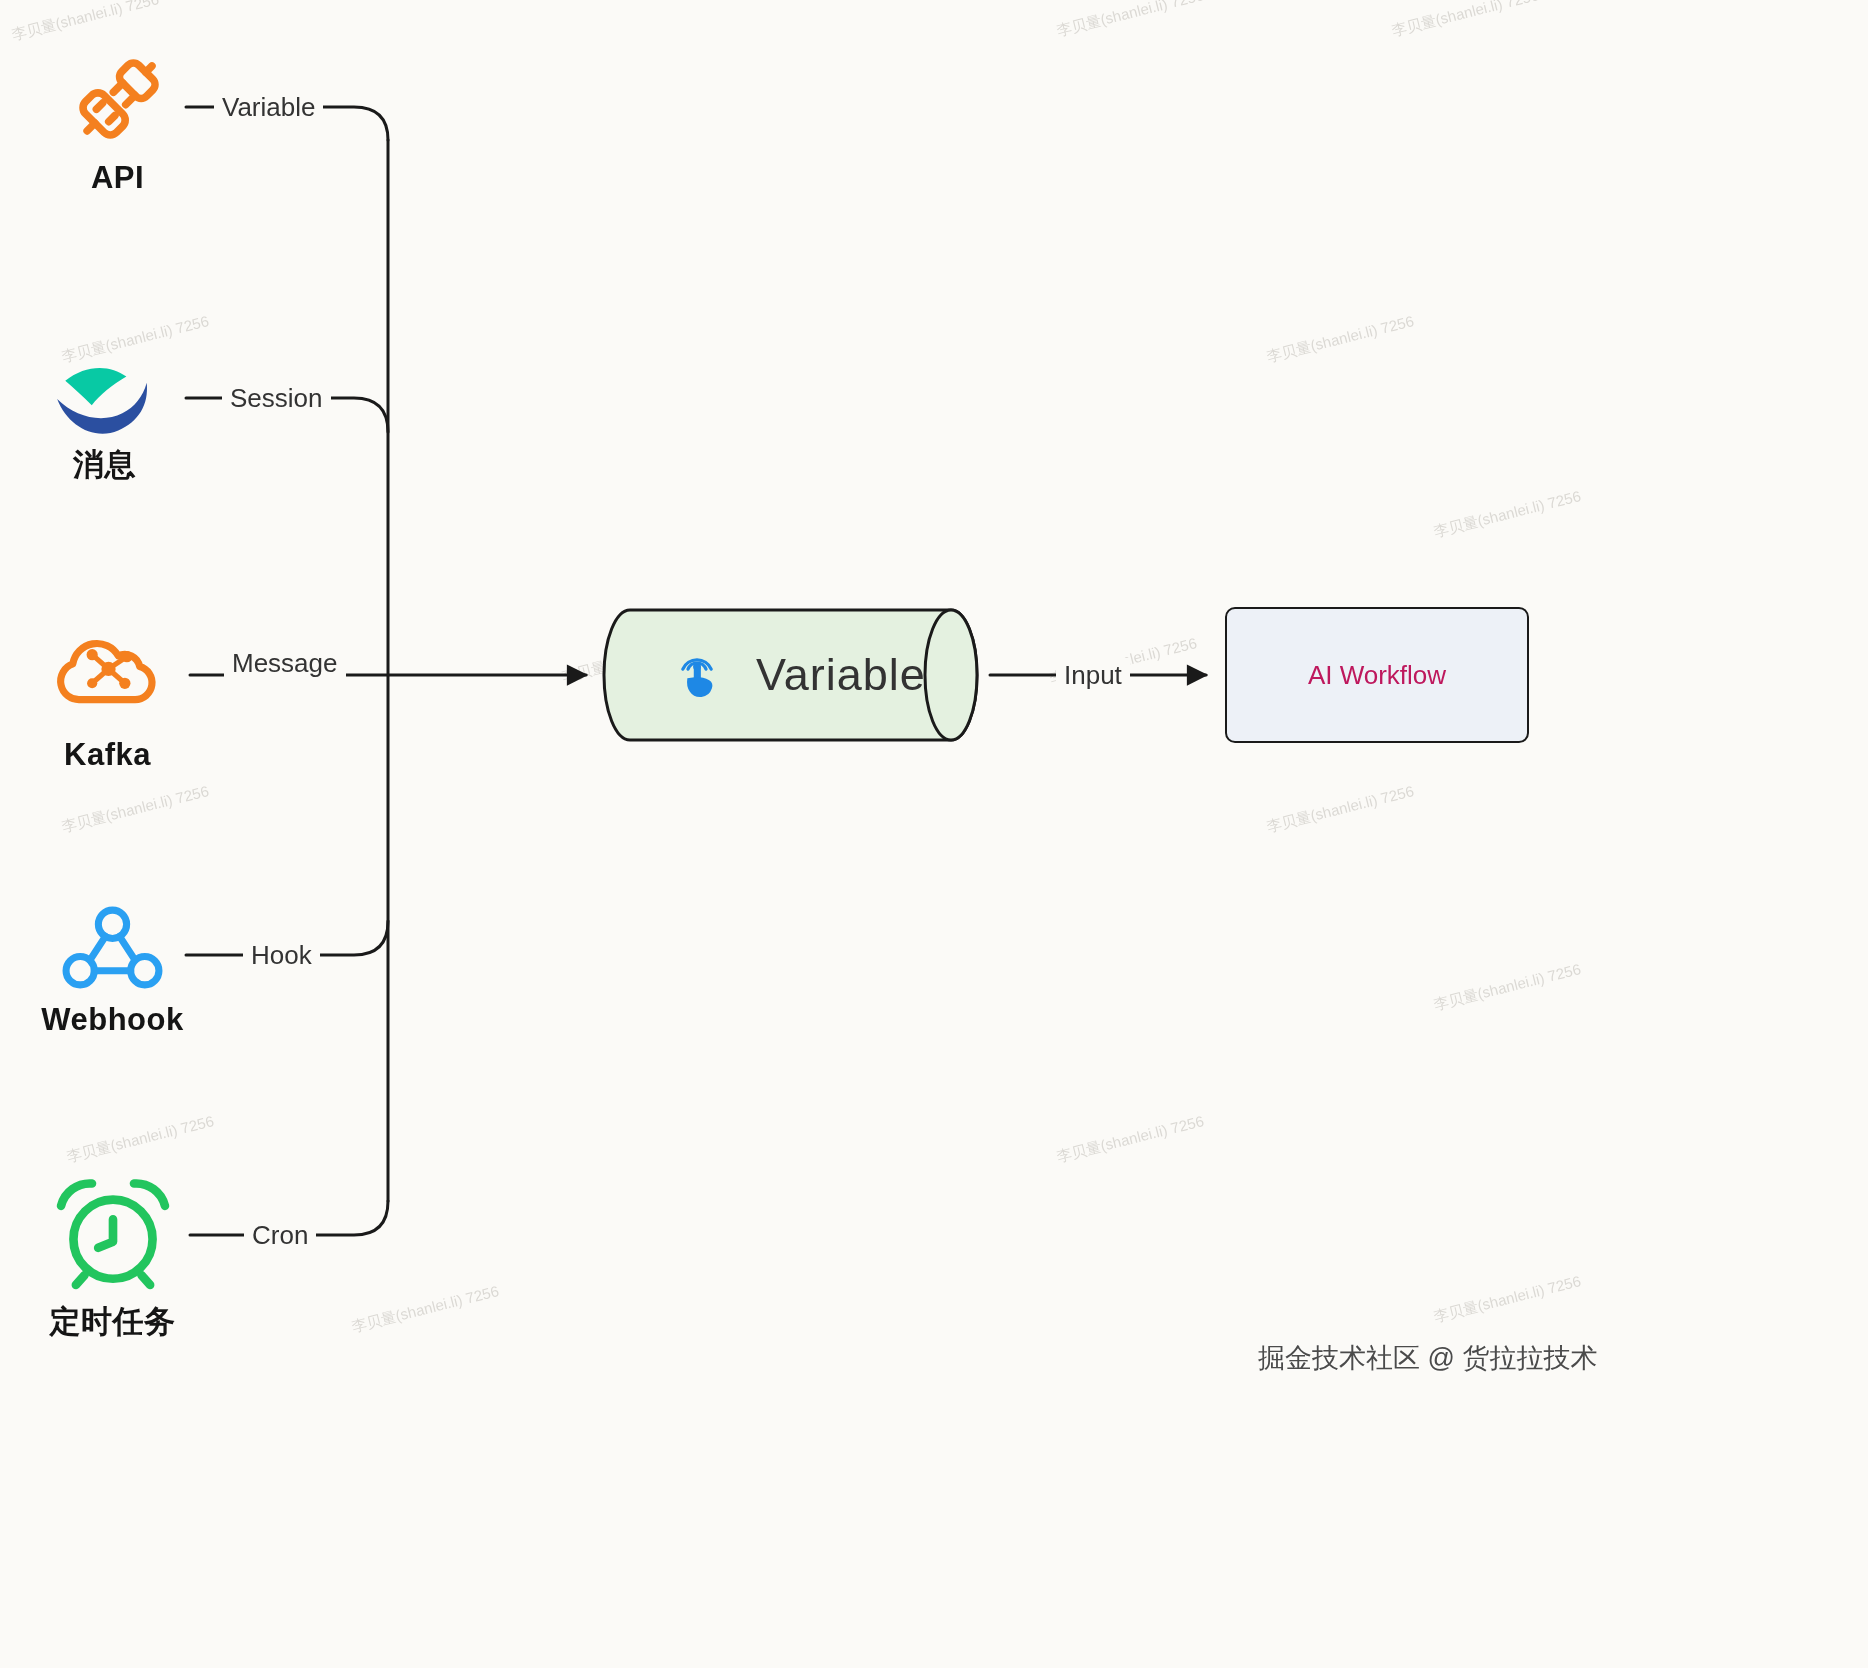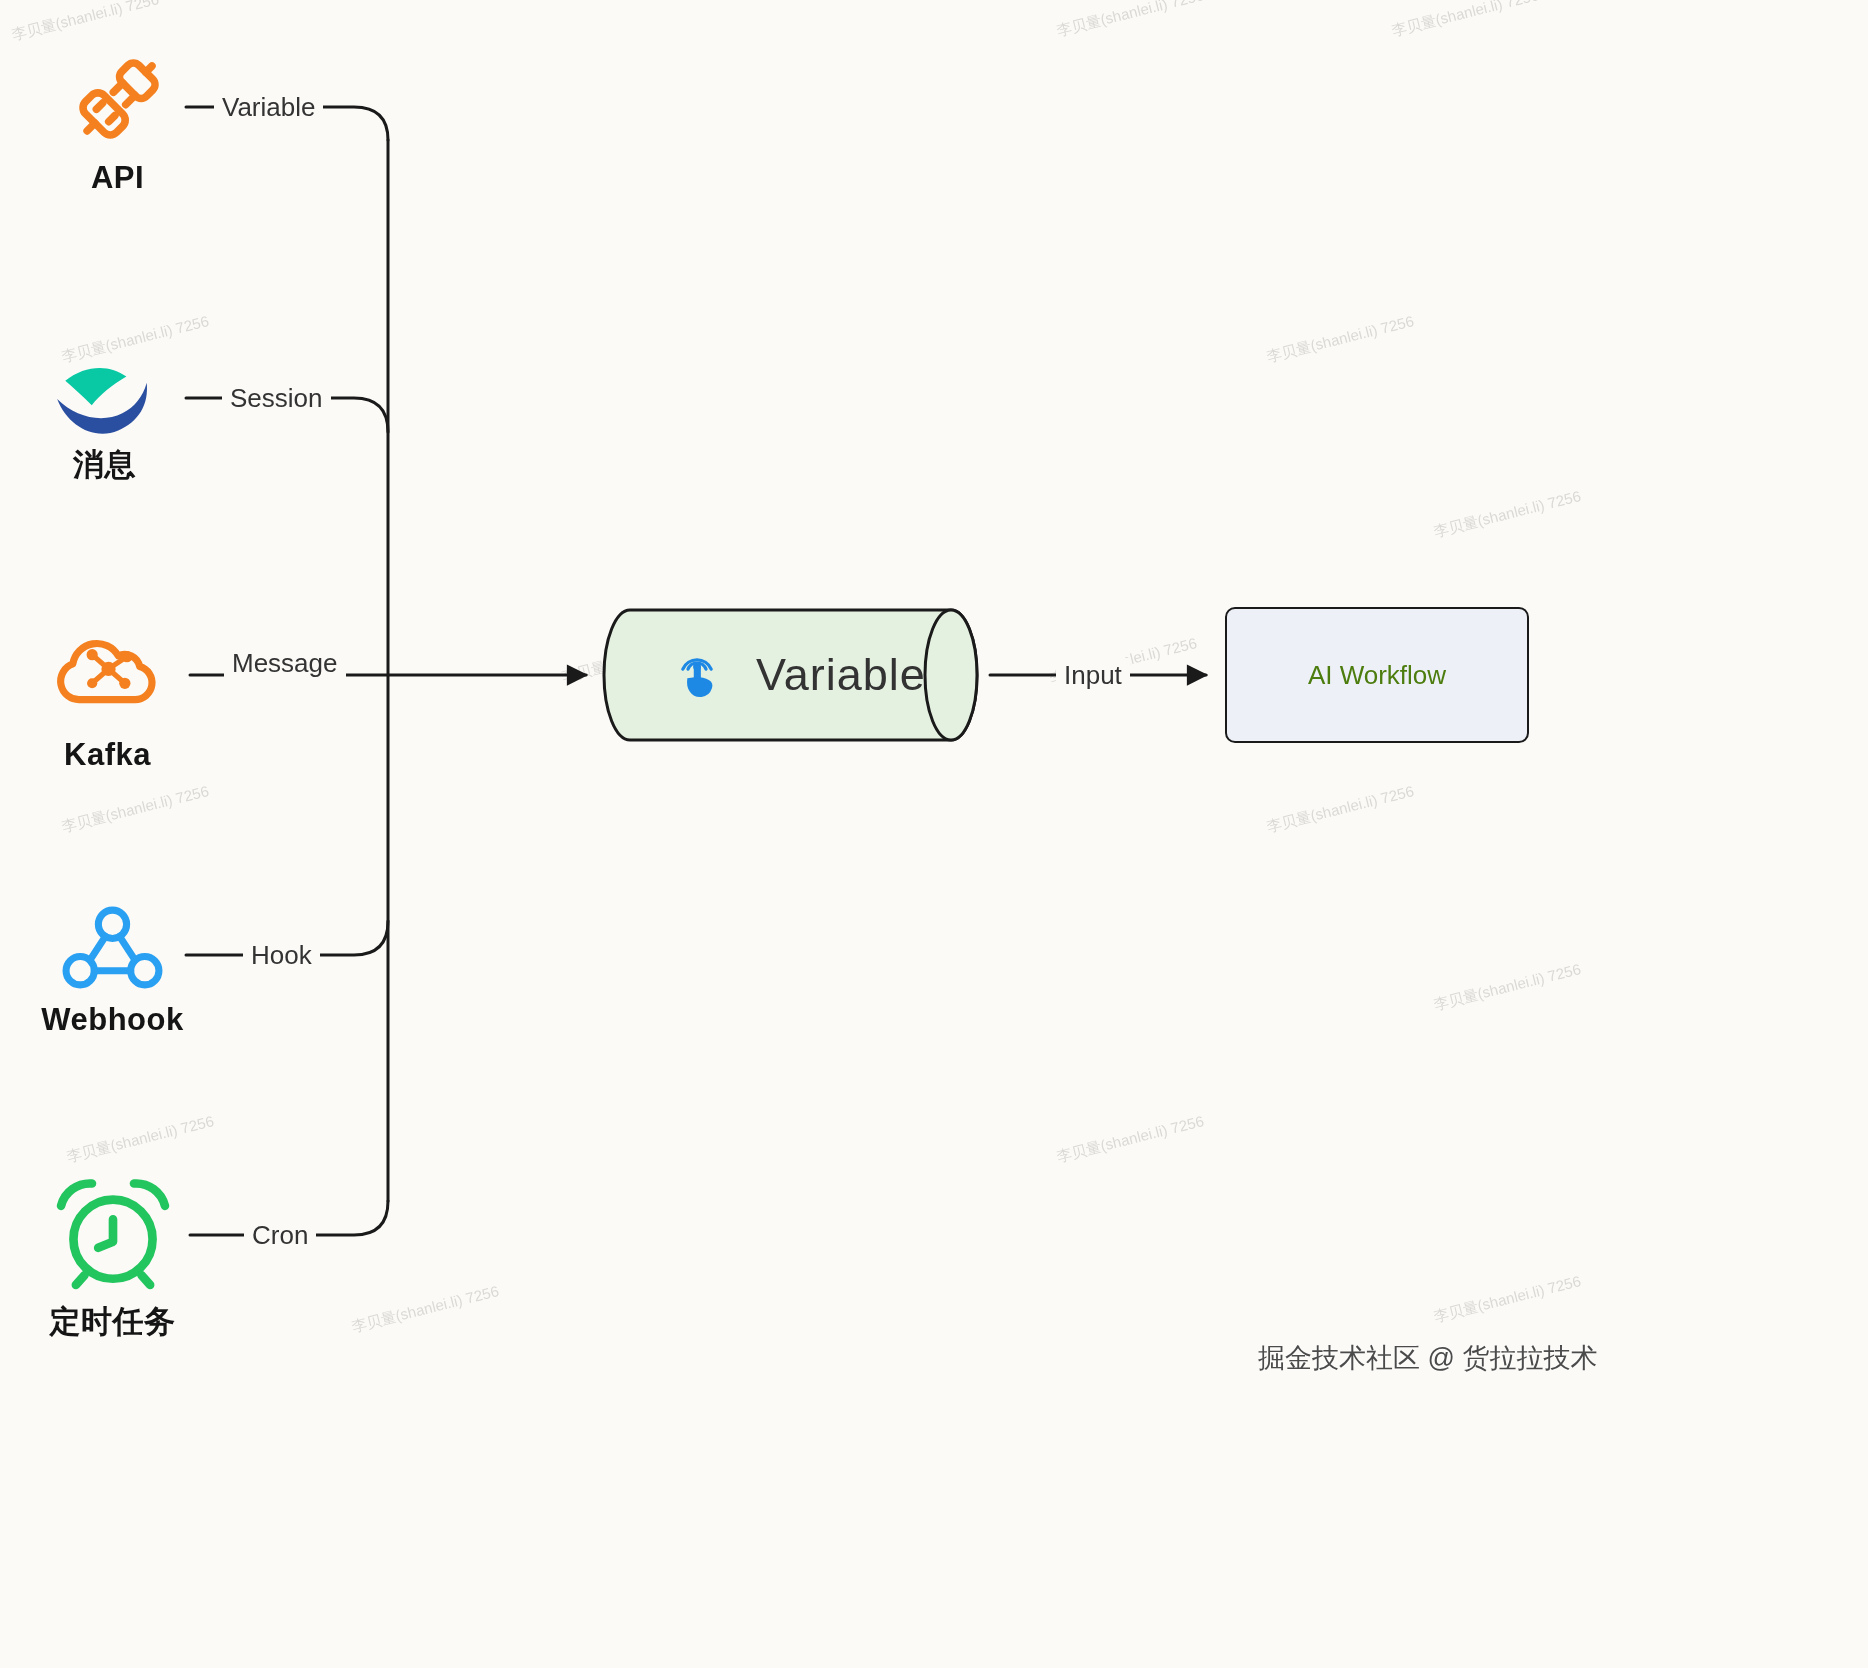--- a/index.html
+++ b/index.html
@@ -37,21 +37,21 @@
     display:flex;align-items:center;gap:30px;padding-left:38px;box-sizing:border-box;
   }
   .trigger-text{font-size:45px;color:#333;letter-spacing:1px;}
 
   .workflow-box{
     position:absolute;left:1225px;top:607px;width:300px;height:132px;
     background:var(--workflow-fill);
     border:2.5px solid var(--line);
     border-radius:10px;
     display:flex;align-items:center;justify-content:center;
-    font-size:26px;color:#4d7c0f;
+    font-size:26px;color:#be185d;
   }
 
   .wm{
     position:absolute;font-size:15px;color:#8a857c;opacity:.28;
     transform:rotate(-14deg);white-space:nowrap;pointer-events:none;
   }
   .credit{
     position:absolute;left:1258px;top:1340px;
     font-size:27px;font-weight:normal;color:#4b4b4b;
     text-shadow:0 0 3px #ffffff;

